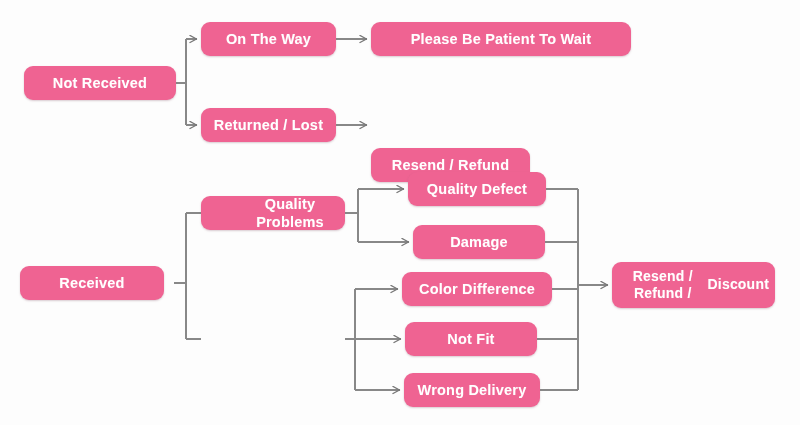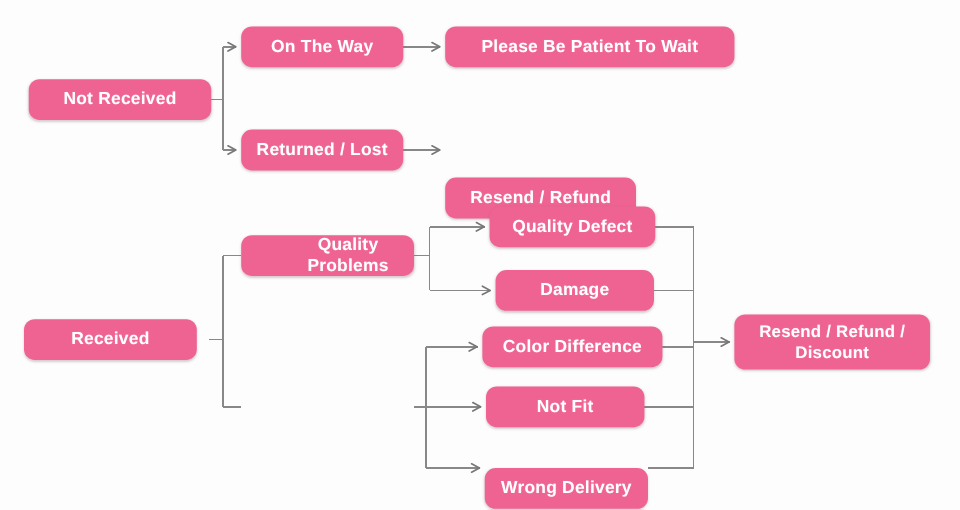--- a/index.html
+++ b/index.html
@@ -94,21 +94,21 @@
   </svg>
 
   <div class="node" style="left:24px;  top:66px;  width:152px; height:34px;">
     <span>Not Received</span>
   </div>
 
   <div class="node" style="left:201px; top:22px;  width:135px; height:34px;">
     <span>On The Way</span>
   </div>
 
-  <div class="node" style="left:371px; top:22px;  width:241px; height:34px;">
+  <div class="node" style="left:371px; top:22px;  width:260px; height:34px;">
     <span>Please Be Patient To Wait</span>
   </div>
 
   <div class="node" style="left:201px; top:108px; width:135px; height:34px;">
     <span>Returned / Lost</span>
   </div>
 
   <div class="node" style="left:371px; top:108px; width:159px; height:34px;margin-top:40px;">
     <span>Resend / Refund</span>
   </div>
@@ -131,22 +131,22 @@
   </div>
 
   <div class="node" style="left:402px; top:272px; width:150px; height:34px;">
     <span>Color Difference</span>
   </div>
 
   <div class="node" style="left:405px; top:322px; width:132px; height:34px;">
     <span>Not Fit</span>
   </div>
 
-  <div class="node" style="left:404px; top:373px; width:136px; height:34px;margin-top:17px;">
+  <div class="node" style="left:404px; top:373px; width:136px; height:34px;">
     <span>Wrong Delivery</span>
   </div>
 
-  <div class="node two-line" style="left:612px; top:262px; width:163px; height:46px; flex-direction:column;">
+  <div class="node two-line" style="left:612px; top:262px; width:163px; height:46px; flex-direction:row;">
     <span>Resend / Refund /</span>
     <span>Discount</span>
   </div>
 
 </div>
 
 </body></html>

